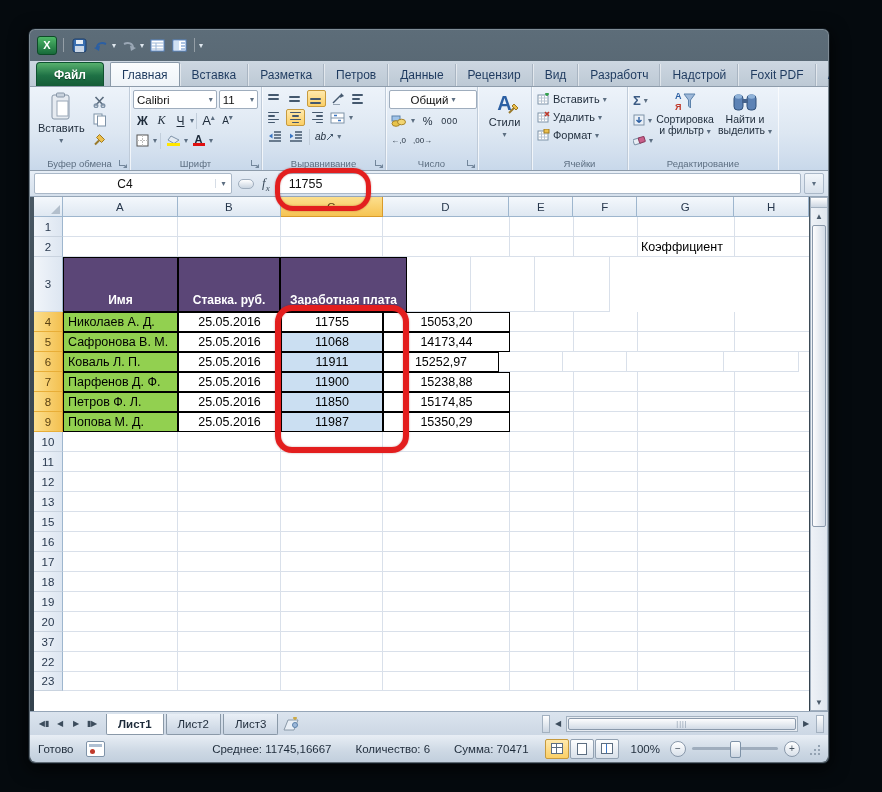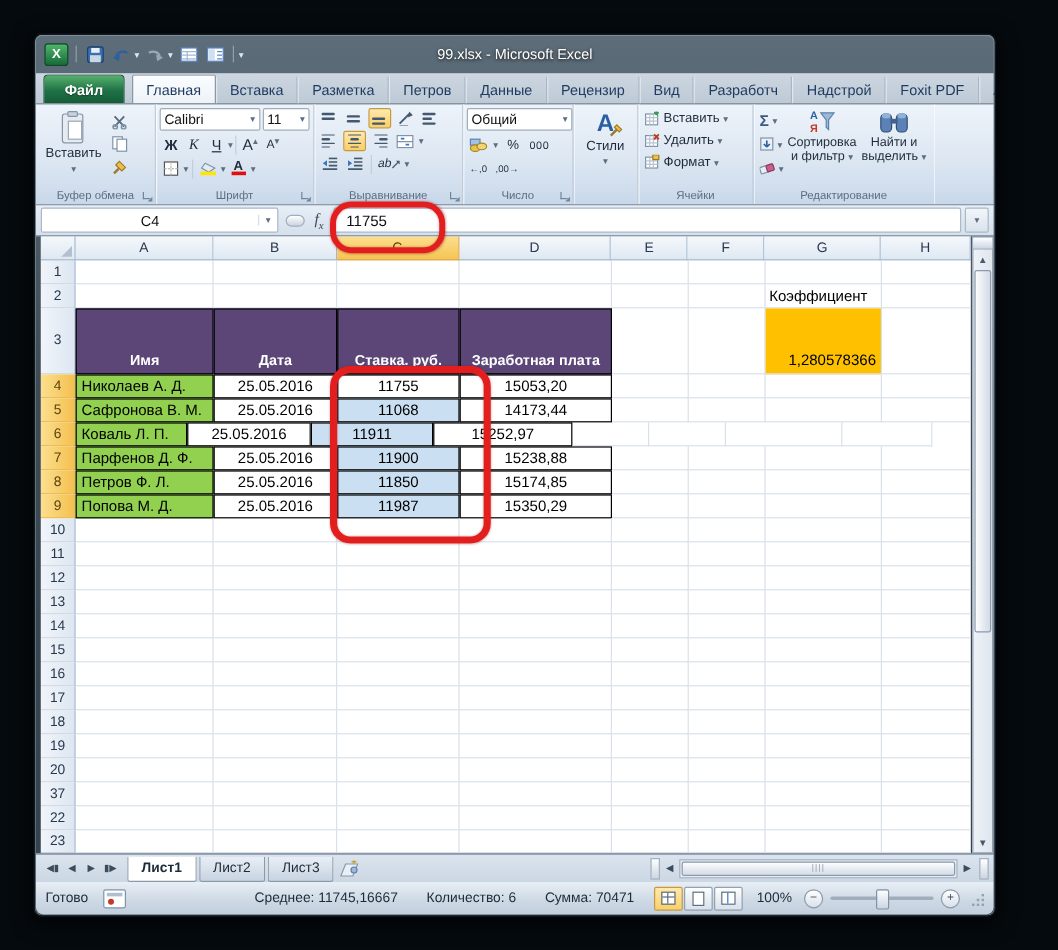--- a/index.html
+++ b/index.html
@@ -144,21 +144,20 @@
   .ann{position:absolute;border:5px solid #e31e1e;pointer-events:none;z-index:60;box-shadow:0 0 2px rgba(120,0,0,.4), inset 0 0 2px rgba(120,0,0,.4);}
   .ann-oval{left:246px;top:139px;width:86px;height:33px;border-radius:18px;}
   .ann-rect{left:246px;top:276px;width:122px;height:136px;border-width:6px;border-radius:17px;}
 </style>
 </head>
 <body>
 
 <div class="window">
 
   <div class="titlebar">
-    <div class="title-text">99.xlsx - Microsoft Excel</div>
     <div class="qat">
       <span class="xl-logo">X</span>
       <span class="sep"></span>
       <span class="qbtn">
         <svg width="15" height="15">
             <rect x="1" y="1" width="13" height="13" rx="2" fill="#3a6fb0" stroke="#1d3f6b"></rect>
             <rect x="4" y="2" width="7" height="4" fill="#e7eef6"></rect>
             <rect x="3" y="8" width="9" height="6" fill="#c9d6e6"></rect>
           </svg>
       </span>
@@ -395,21 +394,21 @@
               <path d="M4 1 L7 1 L7 4 Z" fill="#44586e"></path>
             </svg>
           </span>
         <span class="ar8">▾</span>
       </div>
       <div class="glabel">Выравнивание</div>
       <div class="dlg"></div>
     </div>
 
     <div class="rgroup" style="width:92px;">
-      <div class="selbox" style="width:80px;">
+      <div class="selbox" style="width:80px;justify-content:center;">
         <span>Общий</span>
           <span class="ar">▾</span>
       </div>
       <div class="row" style="margin-top:3px;gap:3px;">
         <span class="fbtn">
           <svg width="16" height="12">
               <rect x="1" y="1" width="8" height="5" fill="#9fc3e8" stroke="#5c82ab"></rect>
               <ellipse cx="5" cy="8.5" rx="4" ry="2.8" fill="#e8c44a" stroke="#a8852b"></ellipse>
               <ellipse cx="10.5" cy="7" rx="4" ry="2.8" fill="#f2d572" stroke="#a8852b"></ellipse>
             </svg>
@@ -566,26 +565,24 @@
           <div class="cell" style="width: 102px;"></div>
           <div class="cell" style="width: 127px;"></div>
           <div class="cell" style="width: 64px;"></div>
           <div class="cell" style="width: 64px;"></div>
           <div class="cell coef-lbl" style="width: 97px;">Коэффициент</div>
           <div class="cell" style="width: 75px;"></div>
         </div>
         <div class="grow" style="height: 55px;">
           <div class="rowh">3</div>
           <div class="cell purple tbl" style="width: 115px;">Имя</div>
-          <div class="cell purple tbl" style="width: 103px;">Дата</div>
           <div class="cell purple tbl" style="width: 102px;">Ставка. руб.</div>
           <div class="cell purple tbl" style="width: 127px;">Заработная плата</div>
           <div class="cell" style="width: 64px;"></div>
           <div class="cell" style="width: 64px;"></div>
-          <div class="cell coef-val" style="width: 97px;">1,280578366</div>
           <div class="cell" style="width: 75px;"></div>
         </div>
         <div class="grow" style="height: 20px;">
           <div class="rowh sel">4</div>
           <div class="cell tbl green" style="width: 115px;">Николаев А. Д.</div>
           <div class="cell tbl" style="width: 103px;">25.05.2016</div>
           <div class="cell tbl" style="width: 102px;">11755</div>
           <div class="cell tbl" style="width: 127px;">15053,20</div>
           <div class="cell" style="width: 64px;"></div>
           <div class="cell" style="width: 64px;"></div>
@@ -598,21 +595,21 @@
           <div class="cell tbl" style="width: 103px;">25.05.2016</div>
           <div class="cell tbl selblue" style="width: 102px;">11068</div>
           <div class="cell tbl" style="width: 127px;">14173,44</div>
           <div class="cell" style="width: 64px;"></div>
           <div class="cell" style="width: 64px;"></div>
           <div class="cell" style="width: 97px;"></div>
           <div class="cell" style="width: 75px;"></div>
         </div>
         <div class="grow" style="height: 20px;">
           <div class="rowh sel">6</div>
-          <div class="cell tbl green" style="width: 93px;">Коваль Л. П.</div>
+          <div class="cell tbl green" style="width: 115px;">Коваль Л. П.</div>
           <div class="cell tbl" style="width: 103px;">25.05.2016</div>
           <div class="cell tbl selblue" style="width: 102px;">11911</div>
           <div class="cell tbl" style="width: 116px;">15252,97</div>
           <div class="cell" style="width: 64px;"></div>
           <div class="cell" style="width: 64px;"></div>
           <div class="cell" style="width: 97px;"></div>
           <div class="cell" style="width: 75px;"></div>
         </div>
         <div class="grow" style="height: 20px;">
           <div class="rowh sel">7</div>
@@ -675,31 +672,20 @@
           <div class="cell" style="width: 103px;"></div>
           <div class="cell" style="width: 102px;"></div>
           <div class="cell" style="width: 127px;"></div>
           <div class="cell" style="width: 64px;"></div>
           <div class="cell" style="width: 64px;"></div>
           <div class="cell" style="width: 97px;"></div>
           <div class="cell" style="width: 75px;"></div>
         </div>
         <div class="grow" style="height: 20px;">
           <div class="rowh">13</div>
-          <div class="cell" style="width: 115px;"></div>
-          <div class="cell" style="width: 103px;"></div>
-          <div class="cell" style="width: 102px;"></div>
-          <div class="cell" style="width: 127px;"></div>
-          <div class="cell" style="width: 64px;"></div>
-          <div class="cell" style="width: 64px;"></div>
-          <div class="cell" style="width: 97px;"></div>
-          <div class="cell" style="width: 75px;"></div>
-        </div>
-        <div class="grow" style="height: 20px;">
-          <div class="rowh">14</div>
           <div class="cell" style="width: 115px;"></div>
           <div class="cell" style="width: 103px;"></div>
           <div class="cell" style="width: 102px;"></div>
           <div class="cell" style="width: 127px;"></div>
           <div class="cell" style="width: 64px;"></div>
           <div class="cell" style="width: 64px;"></div>
           <div class="cell" style="width: 97px;"></div>
           <div class="cell" style="width: 75px;"></div>
         </div>
         <div class="grow" style="height: 20px;">

